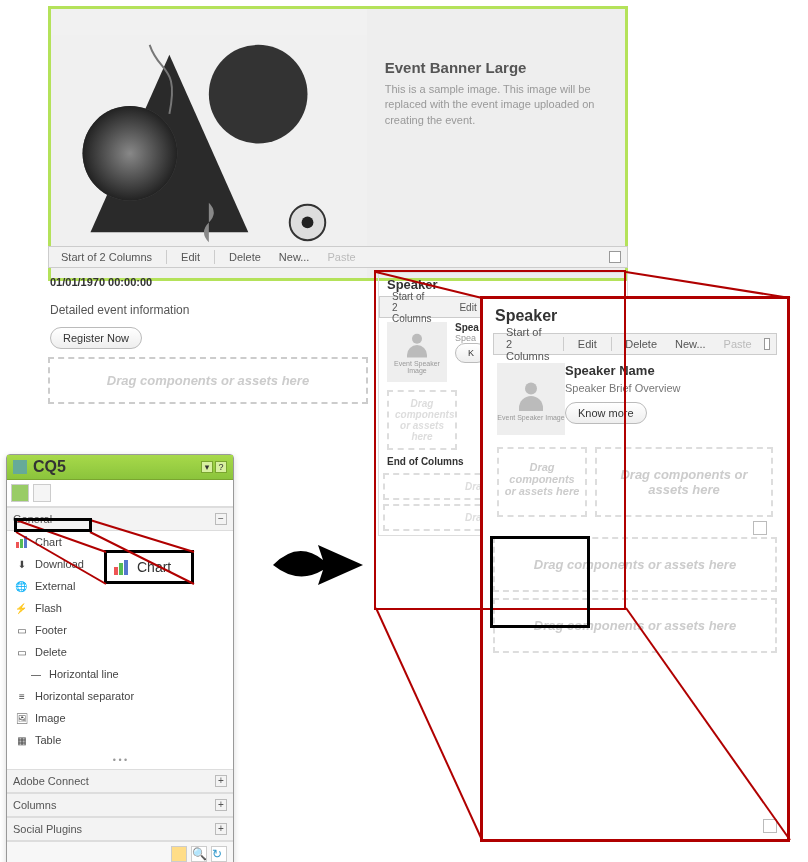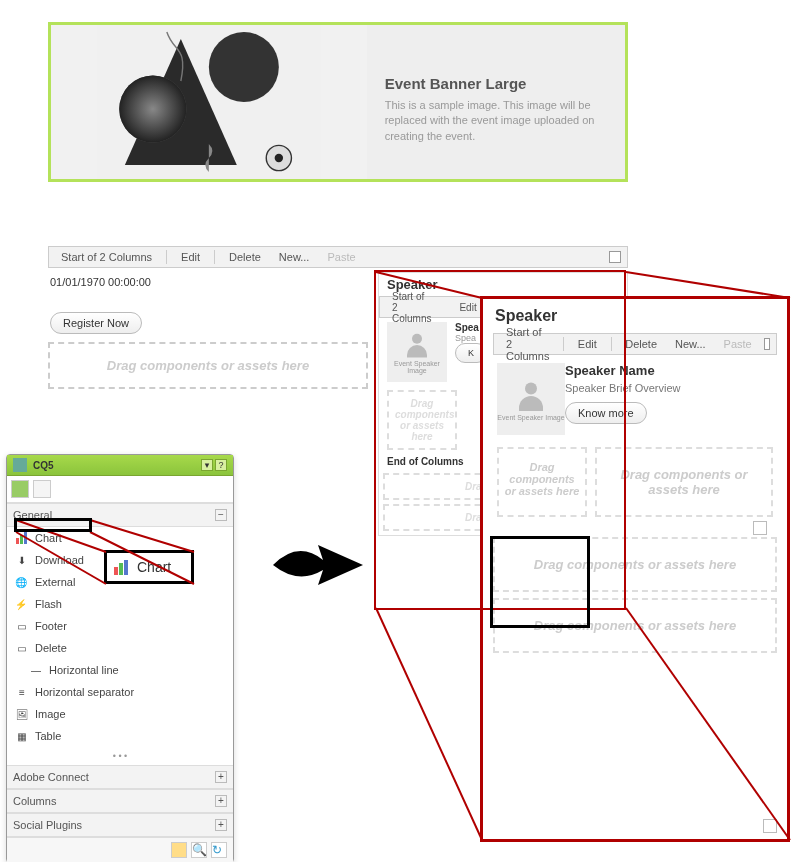--- a/index.html
+++ b/index.html
@@ -1,36 +1,36 @@
 <!DOCTYPE html>
 <html><head>
 <meta charset="utf-8">
 <style>
   * { box-sizing: border-box; margin: 0; padding: 0; }
   body { font-family: Arial, Helvetica, sans-serif; font-size: 12px; color: #333; width: 808px; height: 862px; position: relative; background: #fff; }
 
   
-  .banner { position: absolute; left: 48px; top: 22px; width: 580px; height: 160px; border: 3px solid #b4e25a; background: #eee; }
+  .banner { position: absolute; left: 48px; top: 6px; width: 580px; height: 275px; border: 3px solid #b4e25a; background: #eee; }
   .banner-inner { display: flex; height: 100%; }
   .banner-art { width: 55%; position: relative; background: #f1f1f1; overflow: hidden; }
   .banner-text { width: 45%; padding: 50px 18px; }
   .banner-text h2 { font-size: 15px; font-weight: bold; color: #555; margin-bottom: 6px; }
   .banner-text p { font-size: 11px; color: #999; line-height: 1.4; }
 
   
   .page-area { position: absolute; left: 48px; top: 246px; width: 580px; }
   .toolbar { display: flex; align-items: center; background: #f2f2f2; border: 1px solid #ccc; height: 22px; padding: 0 6px; font-size: 11px; color: #555; gap: 6px; }
   .toolbar .tb-item { padding: 0 6px; cursor: pointer; }
   .toolbar .tb-sep { width: 1px; height: 14px; background: #ccc; margin: 0 2px; }
   .toolbar .tb-disabled { color: #bbb; text-align: right; }
   .toolbar .tb-check { margin-left: auto; width: 12px; height: 12px; border: 1px solid #999; background: #fff; }
 
   .event-block { padding: 8px 2px; }
   .event-block h3 { font-size: 14px; font-weight: bold; margin-bottom: 2px; }
-  .event-block .date { font-size: 11px; color: #333; font-weight: normal; margin-bottom: 24px; }
+  .event-block .date { font-size: 11px; color: #333; font-weight: bold; margin-bottom: 15px; }
   .event-block .desc { font-size: 12px; color: #555; margin-bottom: 10px; }
   .btn { display: inline-block; border: 1px solid #bbb; border-radius: 12px; padding: 4px 12px; background: linear-gradient(#fff,#eee); font-size: 11px; cursor: pointer; }
 
   .dropzone { border: 2px dashed #ccc; color: #ccc; font-weight: bold; font-style: italic; text-align: center; padding: 14px; font-size: 13px; }
 
   
   .speaker-panel { position: absolute; left: 378px; top: 272px; width: 250px; border: 1px solid #ddd; }
   .speaker-panel h4 { font-weight: bold; font-size: 13px; padding: 4px 8px; }
   .speaker-body { padding: 4px 8px; }
   .speaker-row { display: flex; gap: 8px; }
@@ -41,21 +41,21 @@
   .mini-drop { border: 2px dashed #ddd; color: #ddd; font-weight: bold; font-style: italic; text-align: center; padding: 6px; font-size: 10px; margin: 4px; }
 
   
   .arrow { position: absolute; left: 268px; top: 530px; }
   .arrow svg { width: 100px; height: 70px; }
 
   
   .palette { position: absolute; left: 6px; top: 454px; width: 228px; border: 1px solid #999; border-radius: 4px; box-shadow: 0 2px 6px rgba(0,0,0,0.15); background: #fff; }
   .palette-header { background: linear-gradient(#a7d94a,#8bc43c); padding: 3px 6px; display: flex; align-items: center; border-bottom: 1px solid #7aa530; }
   .palette-header .cube-icon { width: 14px; height: 14px; background: #6a9; margin-right: 6px; }
-  .palette-header .title { font-weight: bold; font-size: 10px; color: #333; flex: 1; }
+  .palette-header .title { font-weight: bold; font-size: 16px; color: #333; flex: 1; }
   .palette-header .hdr-btn { width: 12px; height: 12px; border: 1px solid #7aa530; background: #d8f0a0; margin-left: 2px; font-size: 9px; text-align: center; line-height: 10px; }
   .palette-tabs { display: flex; padding: 4px; gap: 4px; border-bottom: 1px solid #ddd; }
   .palette-tabs .tab { width: 18px; height: 18px; border: 1px solid #ccc; background: #f5f5f5; }
   .group-header { display: flex; align-items: center; background: #f3f3f3; padding: 5px 6px; font-size: 11px; color: #555; border-top: 1px solid #ddd; border-bottom: 1px solid #ddd; }
   .group-header .collapse { margin-left: auto; width: 12px; height: 12px; border: 1px solid #bbb; text-align: center; line-height: 10px; font-size: 10px; }
   .palette-list { }
   .palette-item { display: flex; align-items: center; padding: 4px 8px; font-size: 11px; color: #444; gap: 6px; cursor: pointer; }
   .palette-item .icn { width: 14px; height: 14px; display: inline-flex; align-items: center; justify-content: center; font-size: 10px; }
   .palette-item.indent { padding-left: 22px; }
   .palette-footer { display: flex; justify-content: flex-end; padding: 4px 6px; gap: 4px; border-top: 1px solid #ddd; background: #f7f7f7; }
@@ -128,20 +128,21 @@
     <span class="tb-sep"></span>
     <span class="tb-item">Edit</span>
     <span class="tb-sep"></span>
     <span class="tb-item">Delete</span>
     <span class="tb-item">New...</span>
     <span class="tb-item tb-disabled">Paste</span>
     <span class="tb-check"></span>
   </div>
   <div class="event-block">
     <div class="date">01/01/1970 00:00:00</div>
+    <div class="desc">Detailed event information</div>
     <span class="btn">Register Now</span>
   </div>
   <div class="dropzone" style="width: 320px;">Drag components or assets here</div>
 </div>
 
 <div class="speaker-panel">
   <h4>Speaker</h4>
   <div class="toolbar" style="font-size:10px;">
     <span class="tb-item">Start of 2 Columns</span>
     <span class="tb-sep"></span>

